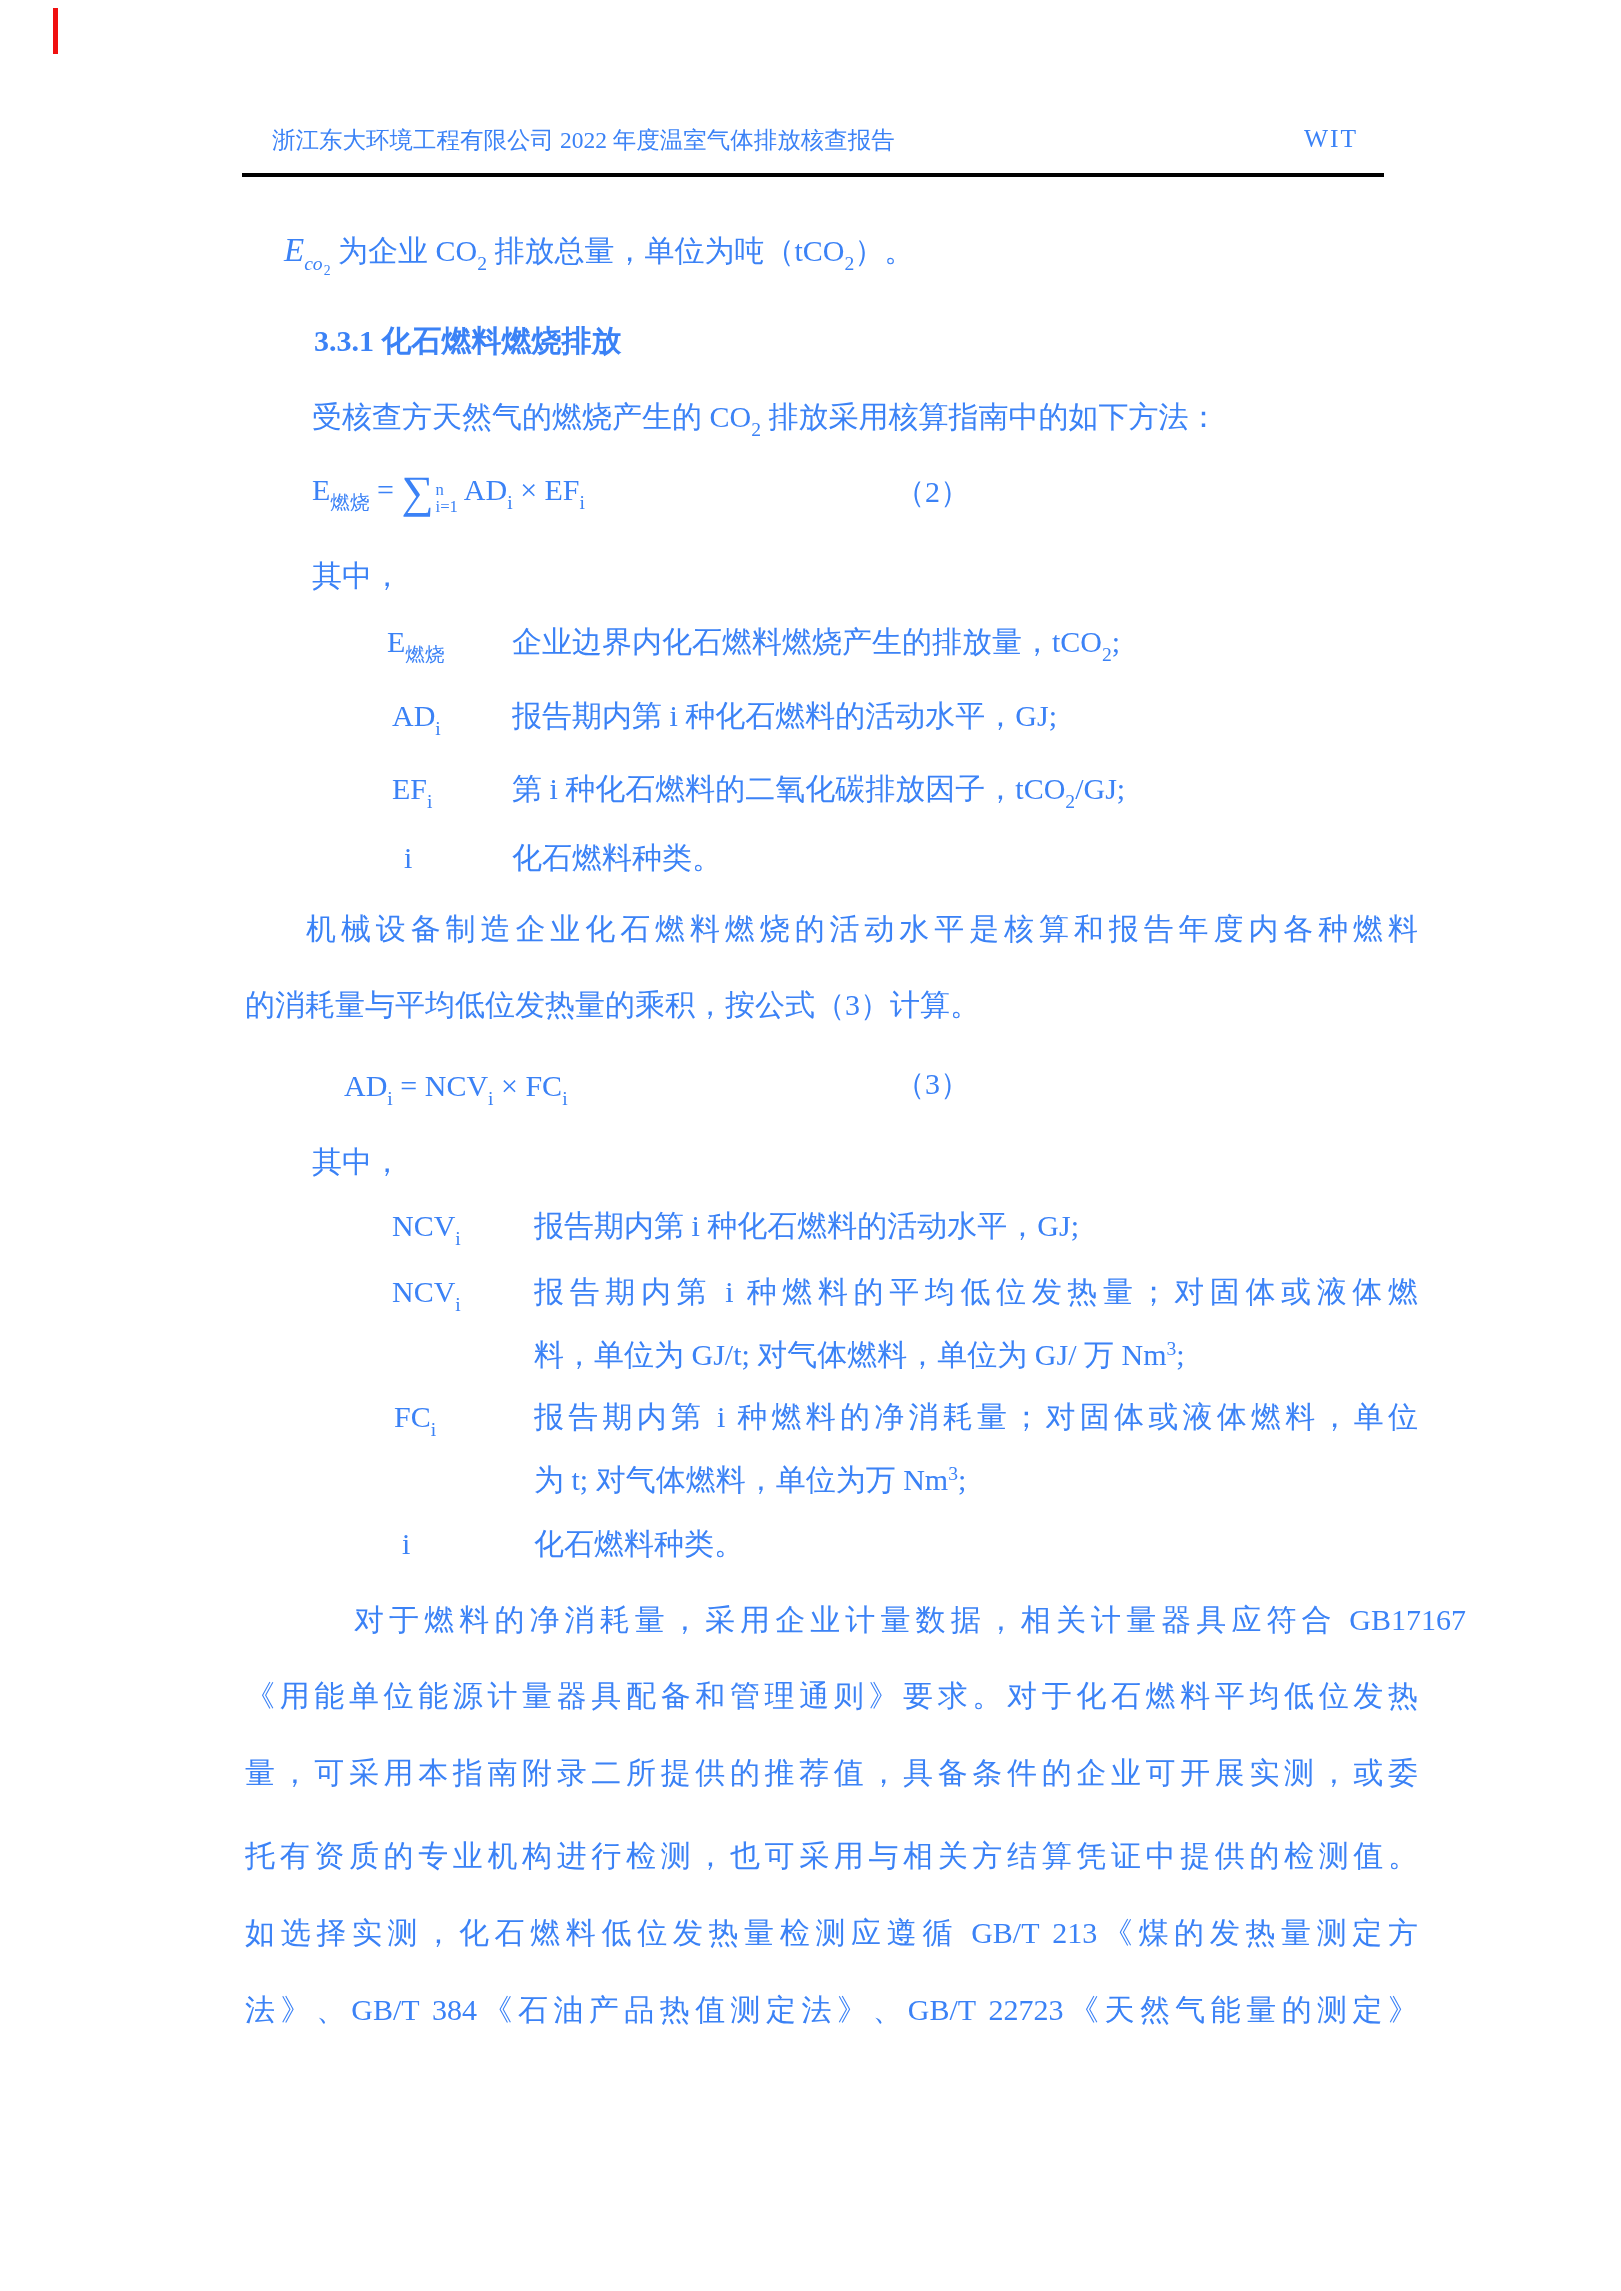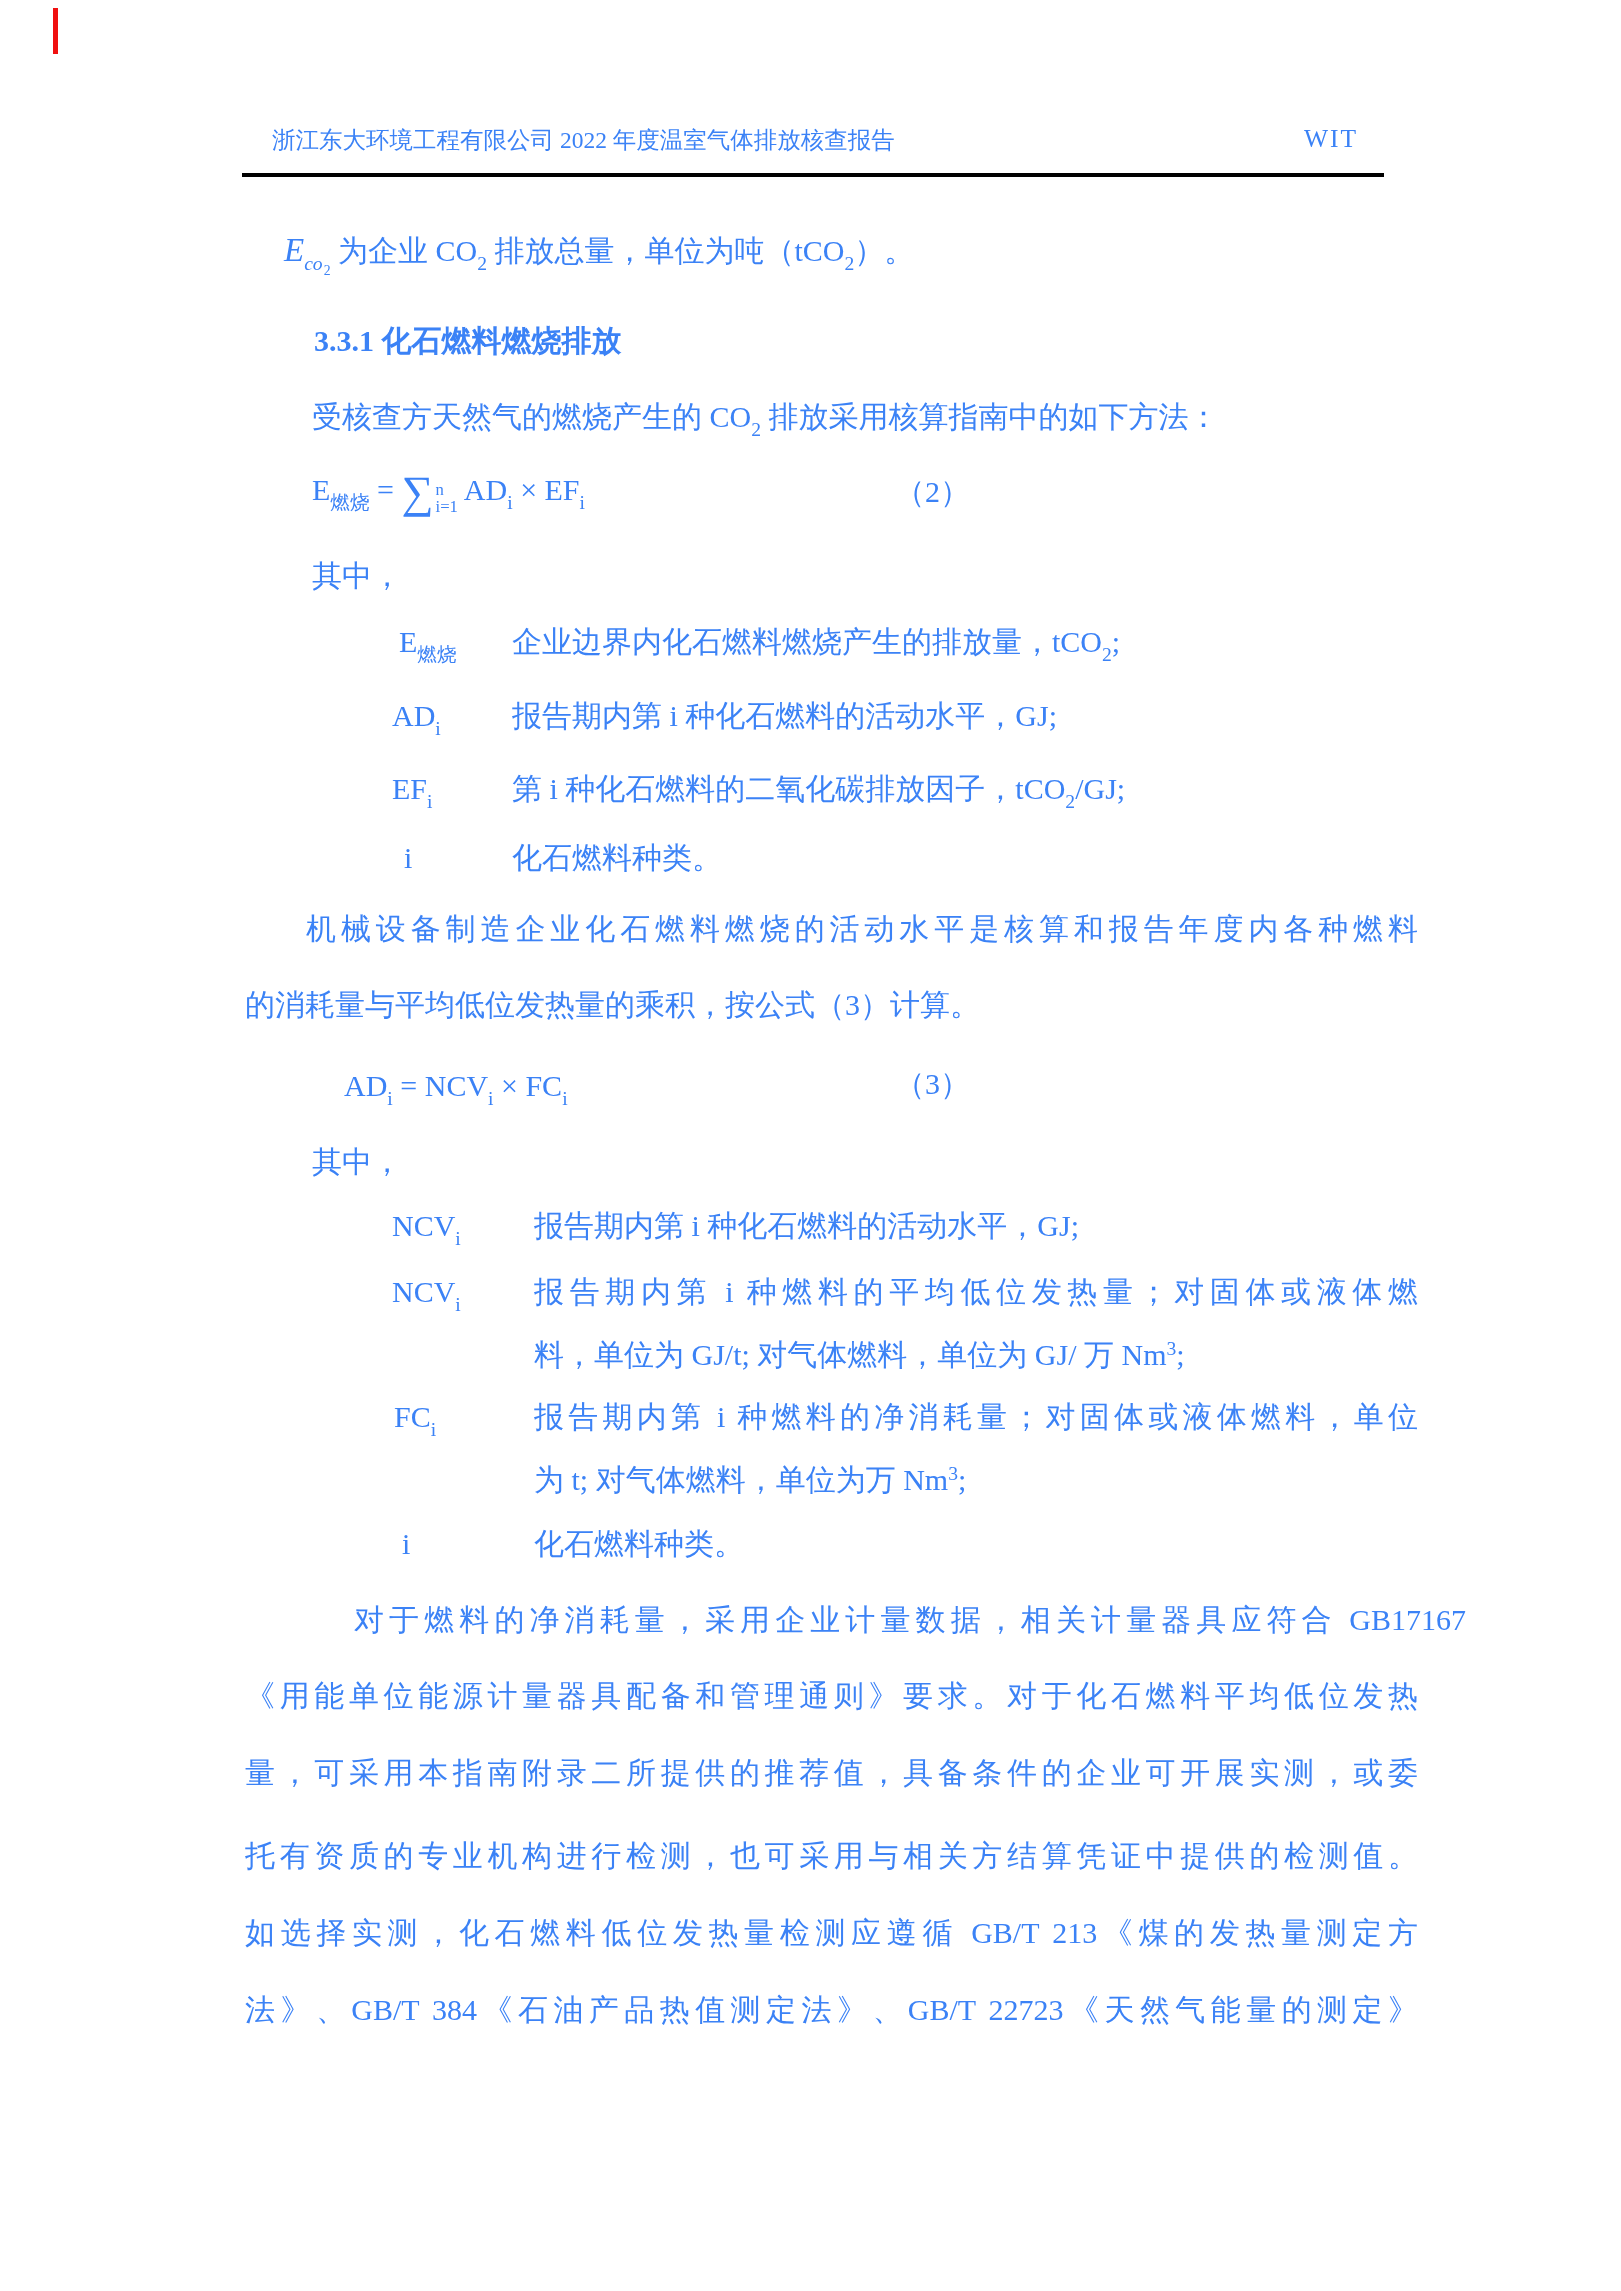--- a/index.html
+++ b/index.html
@@ -74,21 +74,21 @@
 
   <div class="hdr-rule" style="left: 242px; top: 173px; width: 1142px; height: 3.9px;"></div>
 
   <div id="body-lines">
       <div class="ln" style="top: 228px; left: 284px;"><span class="it intro-e">E</span><sub class="sb it">co</sub><sub class="sbb">2</sub> 为企业 CO<sub class="sb">2</sub> 排放总量，单位为吨（tCO<sub class="sb">2</sub>）。</div>
       <div class="ln b" style="top: 318px; left: 314px;">3.3.1 化石燃料燃烧排放</div>
       <div class="ln" style="top: 394px; left: 312px;">受核查方天然气的燃烧产生的 CO<sub class="sb">2</sub> 排放采用核算指南中的如下方法：</div>
       <div class="ln formula" style="top: 463px; left: 312px;">E<sub class="sb">燃烧</sub> = <span class="sum">∑</span><span class="sumstack"><span>n</span><span>i=1</span></span>AD<sub class="sb">i</sub> × EF<sub class="sb">i</sub></div>
       <div class="ln" style="top: 469px; left: 895px;">（2）</div>
       <div class="ln" style="top: 553px; left: 312px;">其中，</div>
-      <div class="ln" style="top: 619px; left: 387px; margin-left: 12px;">E<sub class="sb">燃烧</sub></div>
+      <div class="ln" style="top: 619px; left: 387px;">E<sub class="sb">燃烧</sub></div>
       <div class="ln" style="top: 619px; left: 512px;">企业边界内化石燃料燃烧产生的排放量，tCO<sub class="sb">2</sub>;</div>
       <div class="ln" style="top: 693px; left: 392px;">AD<sub class="sb">i</sub></div>
       <div class="ln" style="top: 693px; left: 512px;">报告期内第 i 种化石燃料的活动水平，GJ;</div>
       <div class="ln" style="top: 766px; left: 392px;">EF<sub class="sb">i</sub></div>
       <div class="ln" style="top: 766px; left: 512px;">第 i 种化石燃料的二氧化碳排放因子，tCO<sub class="sb">2</sub>/GJ;</div>
       <div class="ln" style="top: 835px; left: 404px;">i</div>
       <div class="ln" style="top: 835px; left: 512px;">化石燃料种类。</div>
       <div class="ln j" style="top: 906px; left: 306px; width: 1112px;">机械设备制造企业化石燃料燃烧的活动水平是核算和报告年度内各种燃料</div>
       <div class="ln" style="top: 982px; left: 245px;">的消耗量与平均低位发热量的乘积，按公式（3）计算。</div>
       <div class="ln formula" style="top: 1059px; left: 312px; margin-left: 32px;">AD<sub class="sb">i</sub> = NCV<sub class="sb">i</sub> × FC<sub class="sb">i</sub></div>

